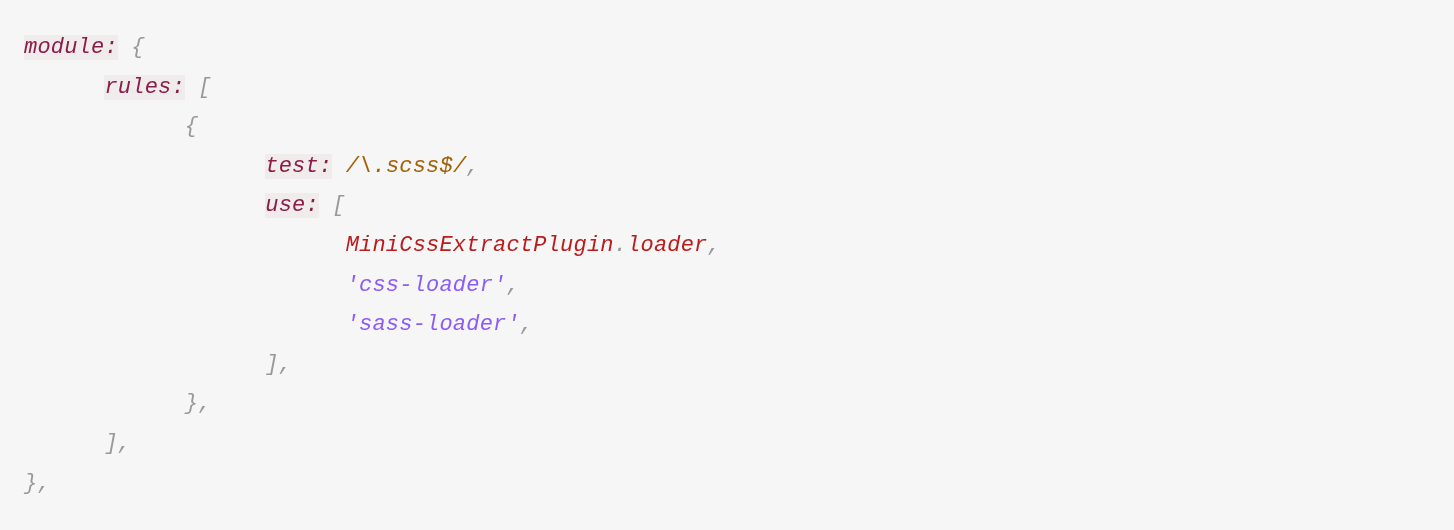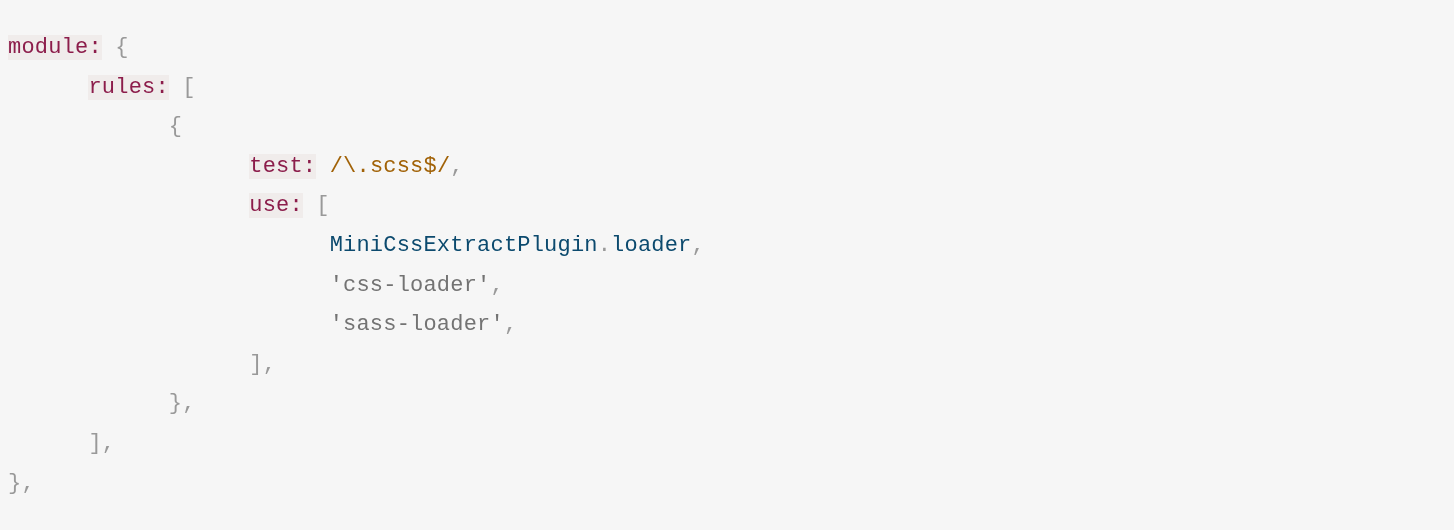--- a/index.html
+++ b/index.html
@@ -4,27 +4,28 @@
 <style>
   body {
     margin: 0;
     padding: 0;
     background: #f6f6f6;
     font-family: ui-monospace, "SF Mono", Menlo, Monaco, Consolas, "Liberation Mono", monospace;
     font-size: 22px;
     line-height: 1.8;
   }
   .code-block {
-    padding: 28px 8px;
+    padding: 28px 24px;
     white-space: pre;
     color: #333;
     letter-spacing: 0.2px;
+    font-style: italic;
   }
   .key { color: #8c1d4b; background: #f0eceb; }
   .punct { color: #999; }
   .regex { color: #a16207; }
-  .string { color: #737373; }
-  .text { color: #0c4a6e; }
+  .string { color: #8b5cf6; }
+  .text { color: #b91c1c; }
 </style>
 </head>
 <body>
 
 <div class="code-block" id="code-container"><div><span class="key">module:</span><span class="text"> </span><span class="punct">{</span></div><div>      <span class="key">rules:</span><span class="text"> </span><span class="punct">[</span></div><div>            <span class="punct">{</span></div><div>                  <span class="key">test:</span><span class="text"> </span><span class="regex">/\.scss$/</span><span class="punct">,</span></div><div>                  <span class="key">use:</span><span class="text"> </span><span class="punct">[</span></div><div>                        <span class="text">MiniCssExtractPlugin</span><span class="punct">.</span><span class="text">loader</span><span class="punct">,</span></div><div>                        <span class="string">'css-loader'</span><span class="punct">,</span></div><div>                        <span class="string">'sass-loader'</span><span class="punct">,</span></div><div>                  <span class="punct">],</span></div><div>            <span class="punct">},</span></div><div>      <span class="punct">],</span></div><div><span class="punct">},</span></div></div>
 
 </body></html>

